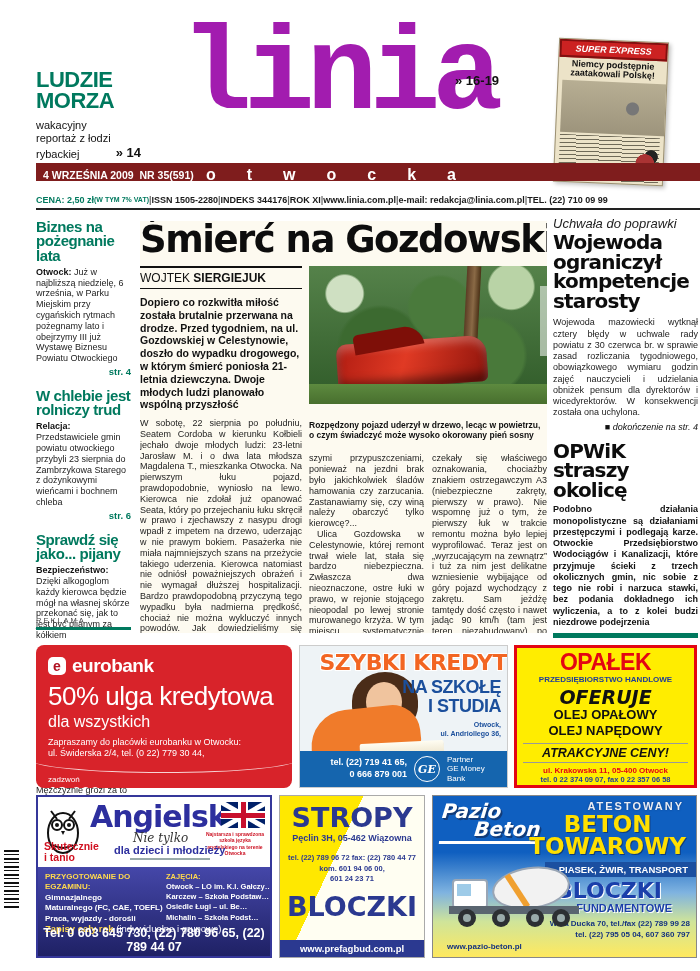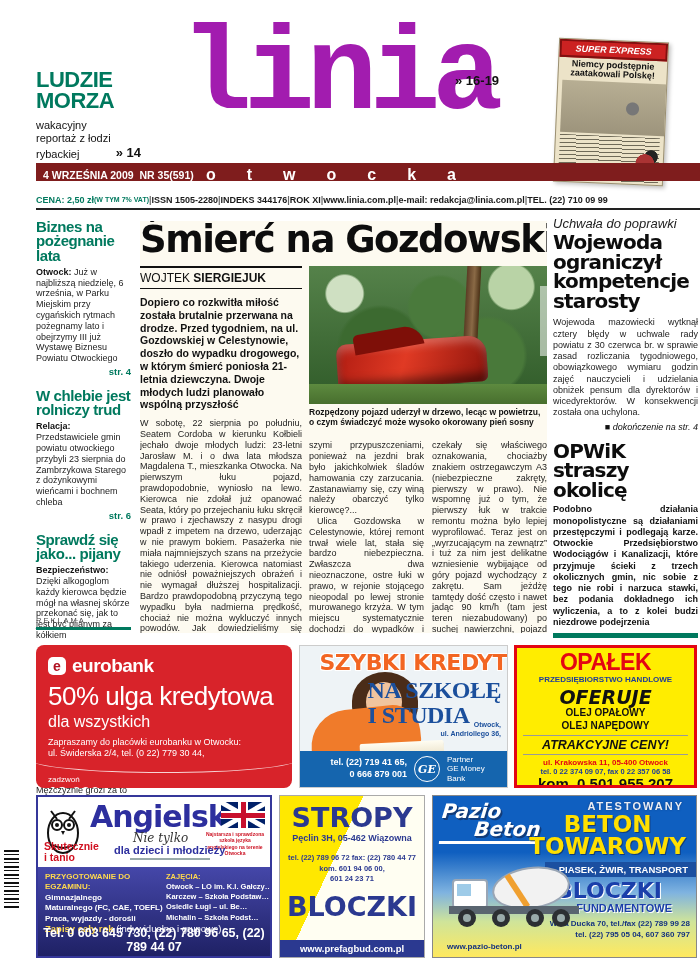--- a/index.html
+++ b/index.html
@@ -72,21 +72,21 @@
   .photo .trunk{position:absolute;left:156px;top:0;width:14px;height:90px;background:
       linear-gradient(to right,#5a3c24,#8a6a46 55%,#4a3016);transform:rotate(3deg);}
   .photo .car{position:absolute;left:28px;top:74px;width:150px;height:46px;border-radius:10px 18px 6px 8px;
       background:linear-gradient(110deg,#b01c12,#e03a24 45%,#8f140c);transform:rotate(-4deg);
       box-shadow:inset 0 6px 8px rgba(255,255,255,.25), inset 0 -8px 10px rgba(0,0,0,.45);}
   .photo .car::after{content:"";position:absolute;left:18px;top:-12px;width:70px;height:20px;
       background:#7e0f08;border-radius:8px 30px 0 0;transform:rotate(-6deg);}
   .photo .grass{position:absolute;left:0;bottom:0;width:100%;height:20px;background:
       linear-gradient(#5d8a3f,#486f2e);}
   .photo .credit{position:absolute;right:0;top:20px;width:7px;height:70px;background:rgba(255,255,255,.55);}
-  .caption{font-size:8.5px;font-weight:bold;line-height:1.2;margin-top:3px;color:#111;}
+  .caption{font-size:8.5px;font-weight:bold;line-height:1.2;margin-top:16px;color:#111;}
   .cols2{display:flex;gap:8px;margin-top:6px;}
   .cols2 .c{width:115px;flex:none;}
   
   .rail{left:553px;top:216px;width:145px;height:412px;overflow:hidden;}
   .rail .kicker{font-style:italic;font-size:13px;color:#222;}
   .rail .t1{font-family:"DejaVu Sans",sans-serif;font-weight:bold;font-size:20px;line-height:.98;
       letter-spacing:-.8px;color:#0d0d0d;margin-top:2px;}
   .rail .body{font-size:9px;line-height:1.25;text-align:justify;margin-top:6px;color:#1c1c1c;}
   .rail .leadb{font-size:9px;font-weight:bold;line-height:1.25;text-align:justify;margin-top:4px;color:#111;}
   .rail .more{font-size:9px;font-style:italic;text-align:right;margin-top:3px;color:#111;}
@@ -103,43 +103,43 @@
   .eb-tx{font-size:9px;margin-top:6px;line-height:1.25;}
   .eb-arc{width:115%;height:26px;border-bottom:1px solid rgba(255,255,255,.8);border-radius:50%;
       margin:-14px 0 0 -18px;}
   .eb-call{font-size:8px;margin-top:2px;}
   .eb-phone{font-size:17px;font-weight:bold;display:inline;}
   .ad-szybki{left:299px;top:645px;width:209px;height:143px;background:#eef3f6;border:1px solid #ccc;
       box-sizing:border-box;overflow:hidden;}
   .sk-title{position:absolute;left:0;top:4px;width:100%;text-align:right;color:#f26522;
       font-family:"DejaVu Sans",sans-serif;font-weight:bold;font-size:22px;letter-spacing:-.5px;
       text-shadow:-1px -1px 0 #fff,1px -1px 0 #fff,-1px 1px 0 #fff,1px 1px 0 #fff;}
-  .sk-sub{position:absolute;right:6px;top:32px;text-align:left;color:#1b4f9c;font-weight:bold;
-      font-size:24px;line-height:1.05;letter-spacing:-.5px;font-family:Liberation Serif, serif;}
+  .sk-sub{position:absolute;right:6px;top:32px;text-align:right;color:#1b4f9c;font-weight:bold;
+      font-size:18px;line-height:1.05;letter-spacing:-.5px;}
   .sk-adr{position:absolute;right:6px;top:74px;text-align:right;color:#1b4f9c;font-size:7px;font-weight:bold;line-height:1.3;}
   .sk-girl-hair{position:absolute;left:52px;top:26px;width:66px;height:58px;background:#4a2c18;border-radius:50% 50% 40% 40%;}
   .sk-girl-face{position:absolute;left:66px;top:36px;width:36px;height:40px;background:#f0c49e;border-radius:50%;}
   .sk-girl-body{position:absolute;left:10px;top:62px;width:110px;height:46px;background:#f07b2a;
       border-radius:40px 30px 10px 10px;transform:rotate(-6deg);}
   .sk-book{position:absolute;left:60px;top:96px;width:84px;height:18px;background:
       linear-gradient(#fffdf2,#e7ddc2);transform:rotate(-3deg);border-radius:2px;box-shadow:0 2px 0 #b9a77e;}
   .sk-bar{position:absolute;left:0;bottom:0;width:100%;height:36px;background:#1565ae;color:#fff;
       display:flex;align-items:center;gap:7px;padding:0 8px;box-sizing:border-box;}
   .sk-tel{font-size:9px;font-weight:bold;line-height:1.3;flex:1;text-align:right;}
   .sk-ge{width:24px;height:24px;border:1.5px solid #fff;border-radius:50%;flex:none;
       display:flex;align-items:center;justify-content:center;font-family:"DejaVu Serif",serif;
       font-style:italic;font-weight:bold;font-size:11px;}
   .sk-partner{font-size:8px;line-height:1.15;width:52px;}
   .ad-opalek{left:514px;top:645px;width:183px;height:143px;background:#ffed00;border:3px solid #e30613;
       box-sizing:border-box;text-align:center;overflow:hidden;padding-top:3px;}
   .op-name{color:#e30613;font-weight:bold;font-size:23px;letter-spacing:-.5px;line-height:1;}
   .op-sub{color:#1f3d99;font-weight:bold;font-size:8px;margin-top:1px;}
   .op-oferuje{font-family:"DejaVu Sans",sans-serif;font-weight:bold;font-style:italic;font-size:19px;
       color:#111;margin-top:4px;line-height:1;}
-  .op-l{font-weight:bold;font-size:10px;color:#111;line-height:1.25;}
+  .op-l{font-weight:bold;font-size:13px;color:#111;line-height:1.25;}
   .op-ceny{font-weight:bold;font-style:italic;font-size:12.5px;color:#111;margin-top:3px;
       border-top:1px solid #999;border-bottom:1px solid #999;padding:2px 0;margin-left:6px;margin-right:6px;}
   .op-adr{color:#e30613;font-weight:bold;font-size:8px;margin-top:3px;}
   .op-tel{color:#1f3d99;font-weight:bold;font-size:7.5px;}
   .op-kom{color:#111;font-weight:bold;font-size:15px;line-height:1.1;}
   
   .ad-ang{left:36px;top:795px;width:236px;height:163px;border:2px solid #35379a;box-sizing:border-box;
       background:#fff;overflow:hidden;}
   .ang-top{position:relative;height:70px;}
   .ang-owl{position:absolute;left:5px;top:6px;}

